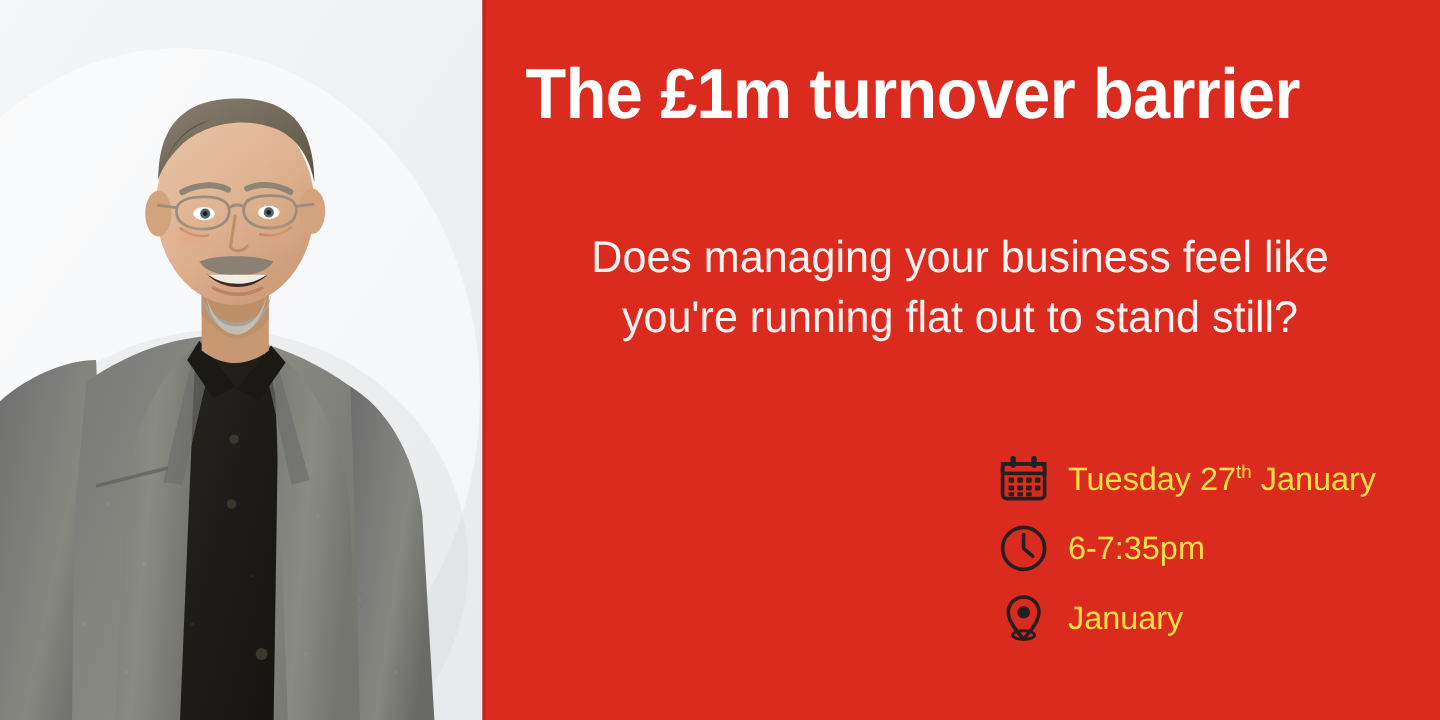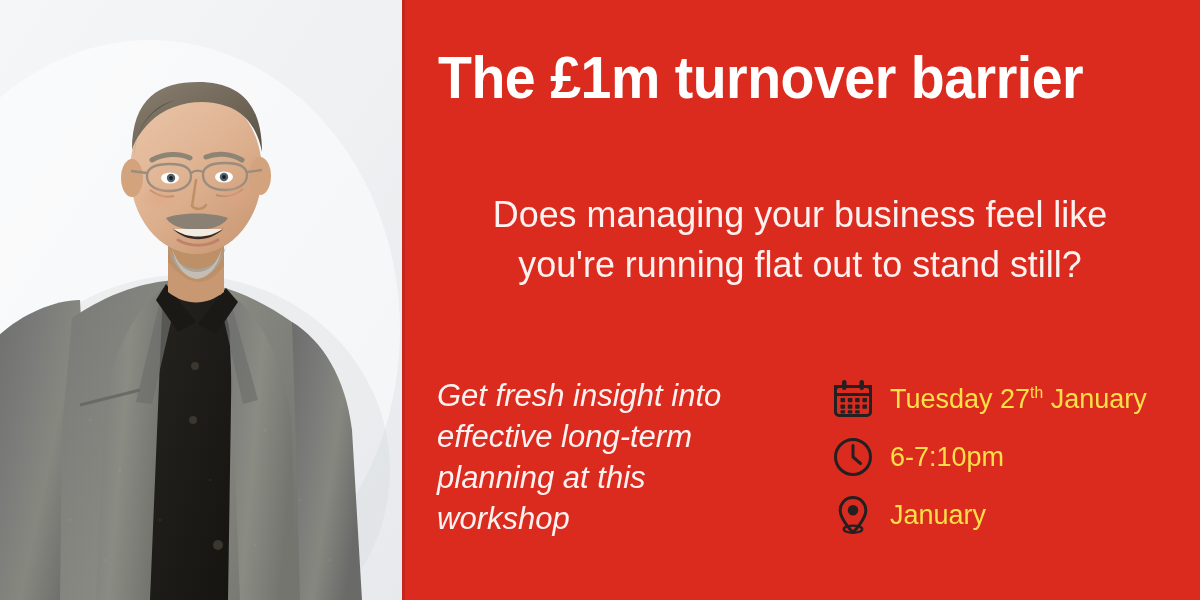--- a/index.html
+++ b/index.html
@@ -299,26 +299,20 @@
 
     <div class="headline">The £1m turnover barrier</div>
 
     <div class="subhead">
       <span class="ln">Does managing your business feel like</span>
       <span class="ln">you're running flat out to stand still?</span>
     </div>
 
     <div class="lower">
 
-      <div class="pitch">
-        <span class="ln">Get fresh insight into</span>
-        <span class="ln">effective long-term</span>
-        <span class="ln">planning at this</span>
-        <span class="ln">workshop</span>
-      </div>
 
       <div class="details">
 
         <div class="detail-row">
           <span class="detail-icon">
             <svg width="42" height="42" viewBox="0 0 42 42" xmlns="http://www.w3.org/2000/svg">
               <g fill="none" stroke="#241f20" stroke-width="3">
                 <rect x="3.5" y="8.5" width="35" height="29" rx="3.5"></rect>
               </g>
               <rect x="3.5" y="8.5" width="35" height="8" fill="none" stroke="#241f20" stroke-width="3"></rect>
@@ -342,21 +336,21 @@
           <span class="detail-text"><span>Tuesday 27</span><sup>th</sup><span> January</span></span>
         </div>
 
         <div class="detail-row">
           <span class="detail-icon">
             <svg width="42" height="42" viewBox="0 0 42 42" xmlns="http://www.w3.org/2000/svg">
               <circle cx="21" cy="21" r="17.5" fill="none" stroke="#241f20" stroke-width="3"></circle>
               <path d="M21 9.5 L21 21 L28.5 27.5" fill="none" stroke="#241f20" stroke-width="3" stroke-linecap="round" stroke-linejoin="round"></path>
             </svg>
           </span>
-          <span class="detail-text">6-7:10pm</span>
+          <span class="detail-text">6-7:35pm</span>
         </div>
 
         <div class="detail-row">
           <span class="detail-icon">
             <svg width="42" height="42" viewBox="0 0 42 42" xmlns="http://www.w3.org/2000/svg">
               <path d="M21 3.5 C 13.8 3.5, 8.2 9.2, 8.2 16.4
                        C 8.2 25.4, 21 38.5, 21 38.5
                        C 21 38.5, 33.8 25.4, 33.8 16.4
                        C 33.8 9.2, 28.2 3.5, 21 3.5 Z" fill="none" stroke="#241f20" stroke-width="3" stroke-linejoin="round"></path>
               <circle cx="21" cy="16.2" r="5.2" fill="#241f20"></circle>

